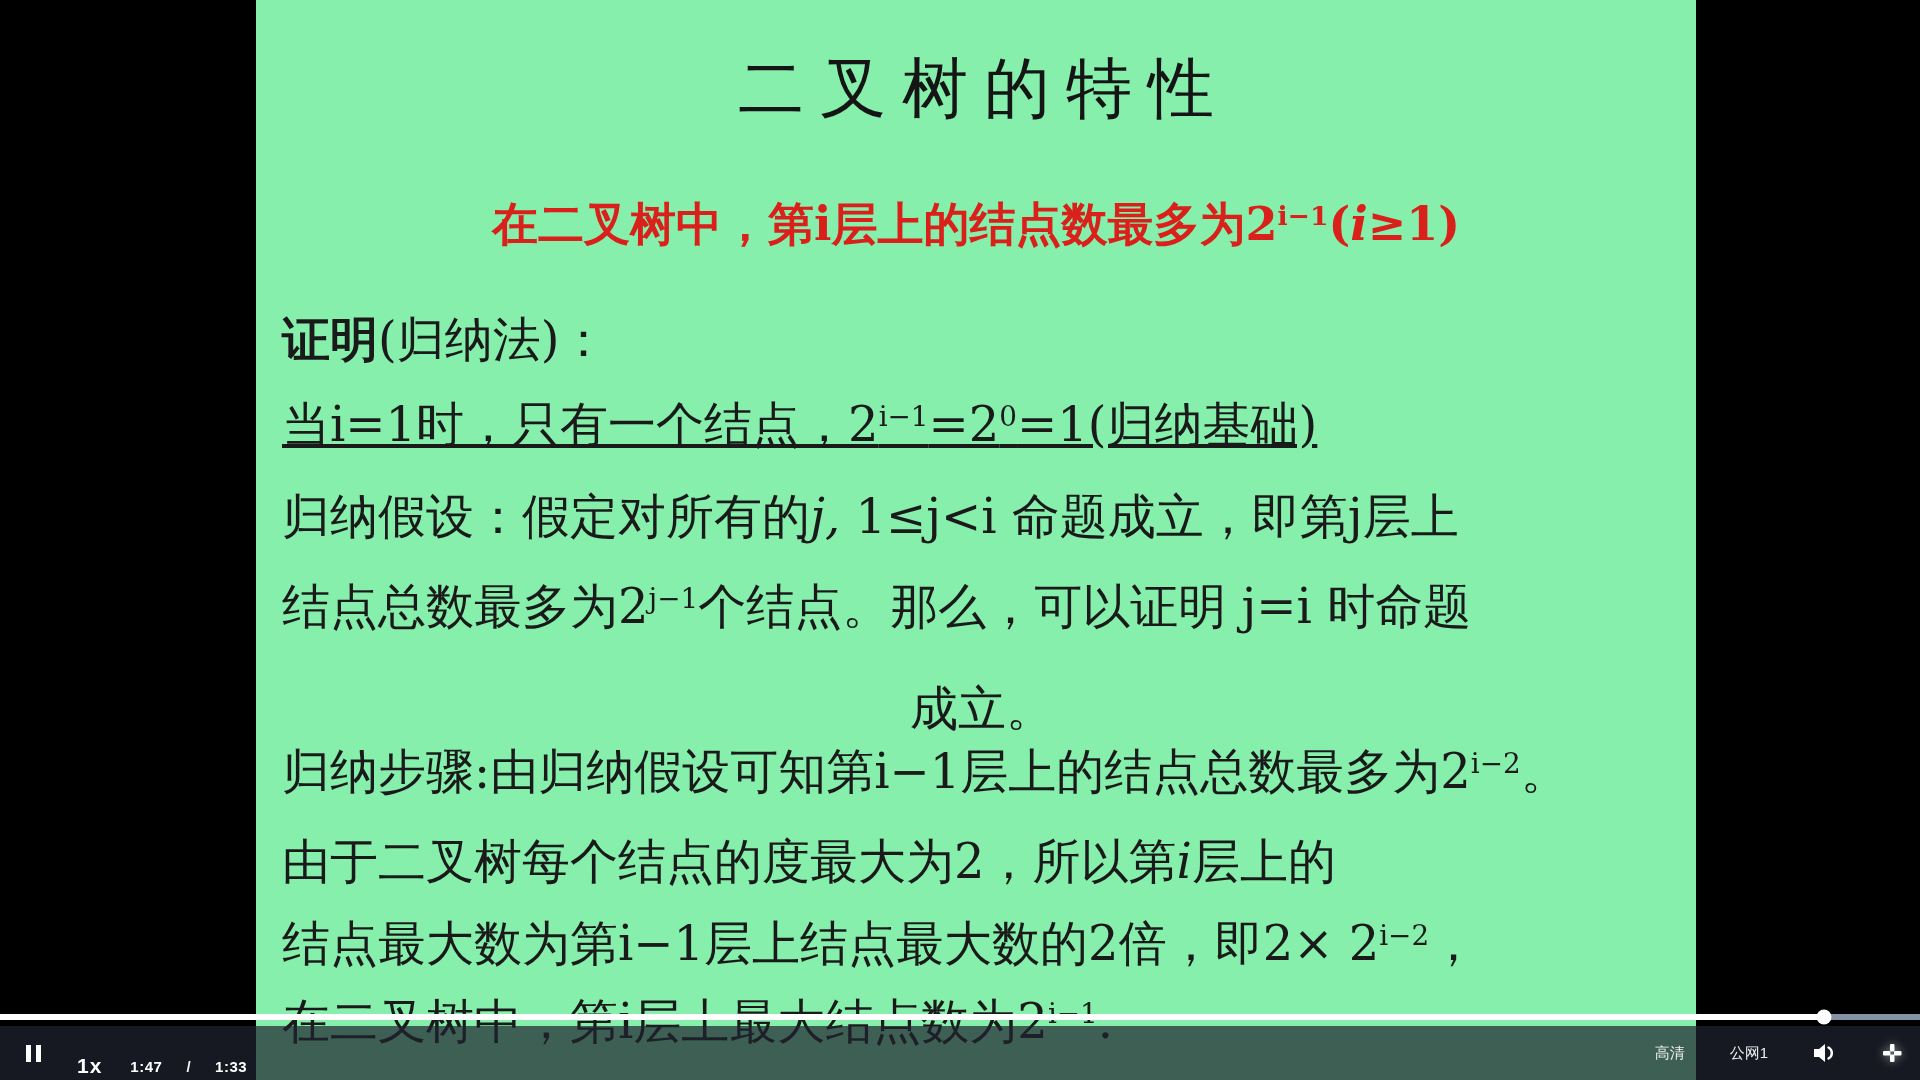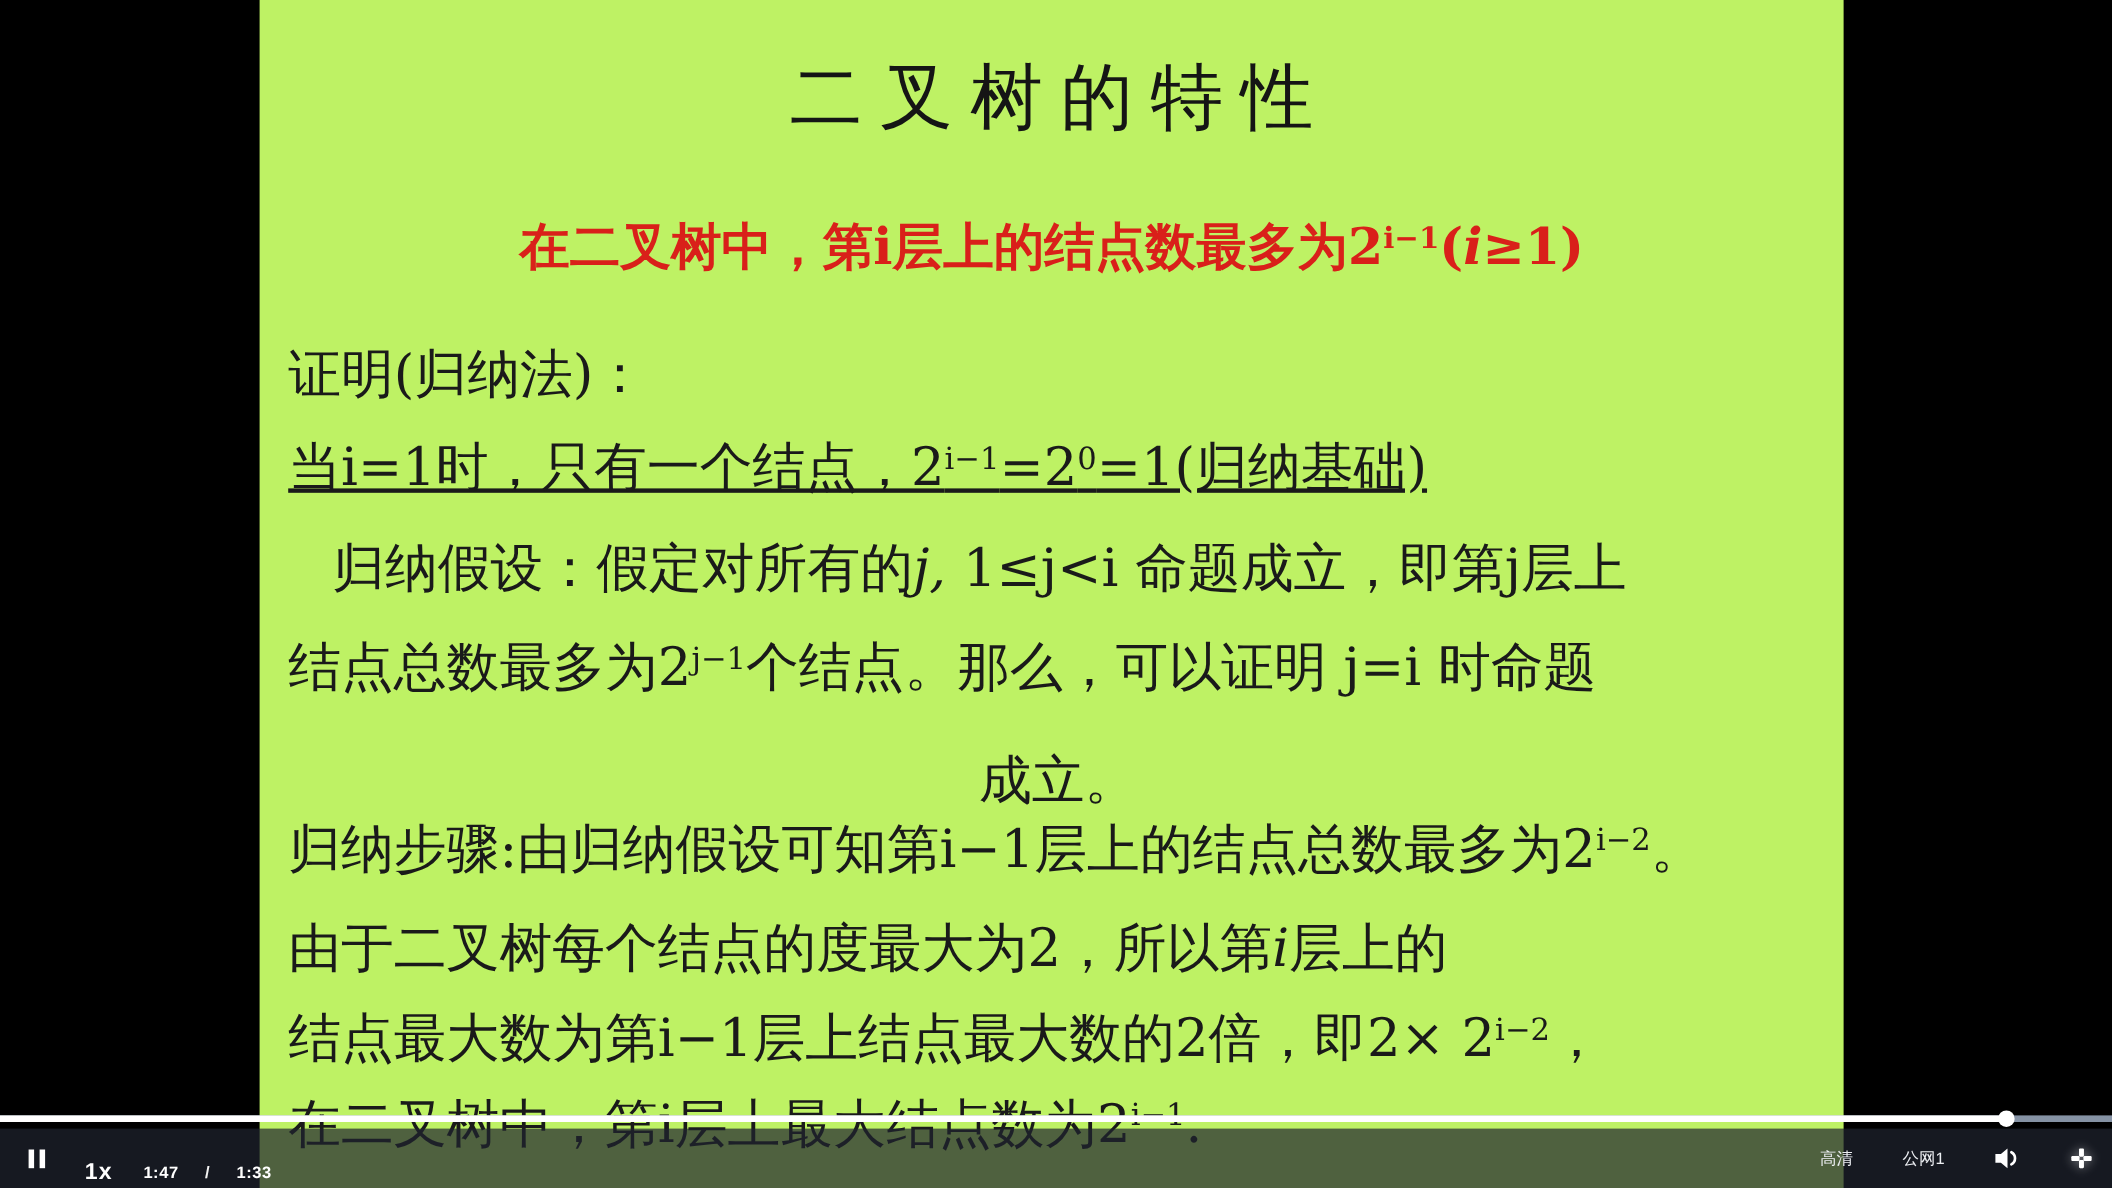--- a/index.html
+++ b/index.html
@@ -1,41 +1,41 @@
 <!DOCTYPE html>
 <html><head>
 <meta charset="utf-8">
 <style>
   * { margin:0; padding:0; box-sizing:border-box; }
   html,body { width:1920px; height:1080px; background:#000; overflow:hidden; }
   body { font-family:"DejaVu Serif","Liberation Serif",serif; position:relative; }
 
   
   .slide {
-    position:absolute; left:236px; top:0; width:1440px; height:1080px;
-    background:#bef264; color:#161616; overflow:hidden;
+    position:absolute; left:256px; top:0; width:1440px; height:1080px;
+    background:#86efac; color:#161616; overflow:hidden;
   }
   .slide-title {
     position:absolute; top:44px; left:0; width:100%;
     text-align:center; font-size:66px; letter-spacing:16px; padding-left:16px;
     color:#151515; white-space:nowrap;
   }
   .slide-heading {
     position:absolute; top:194px; left:0; width:100%;
     text-align:center; font-size:46px; font-weight:700;
     color:#d9201a; white-space:nowrap;
   }
   .bl {
     position:absolute; left:26px; width:1400px; height:64px;
     font-size:48px; color:#1a1a1a; white-space:nowrap;
   }
-  .l0{top:308px;} .l1{top:393px;text-decoration:underline;} .l2{top:485px;margin-left:40px;} .l3{top:575px;}
+  .l0{top:308px;} .l1{top:393px;text-decoration:underline;} .l2{top:485px;} .l3{top:575px;}
   .l4{top:677px;text-align:center;} .l5{top:740px;} .l6{top:830px;} .l7{top:912px;} .l8{top:990px;}
   .sup { font-size:58%; position:relative; top:-0.55em; }
-  .b { font-weight:400; }
+  .b { font-weight:700; }
   .i { font-style:italic; }
 
   
   .progress {
     position:absolute; left:0; bottom:60px; width:1920px; height:6px;
     background:#8592a4; z-index:30; cursor:pointer;
   }
   .prog-played { position:absolute; left:0; top:0; height:6px; background:#ffffff; }
   .prog-knob {
     position:absolute; top:50%; width:15px; height:15px; border-radius:50%;

